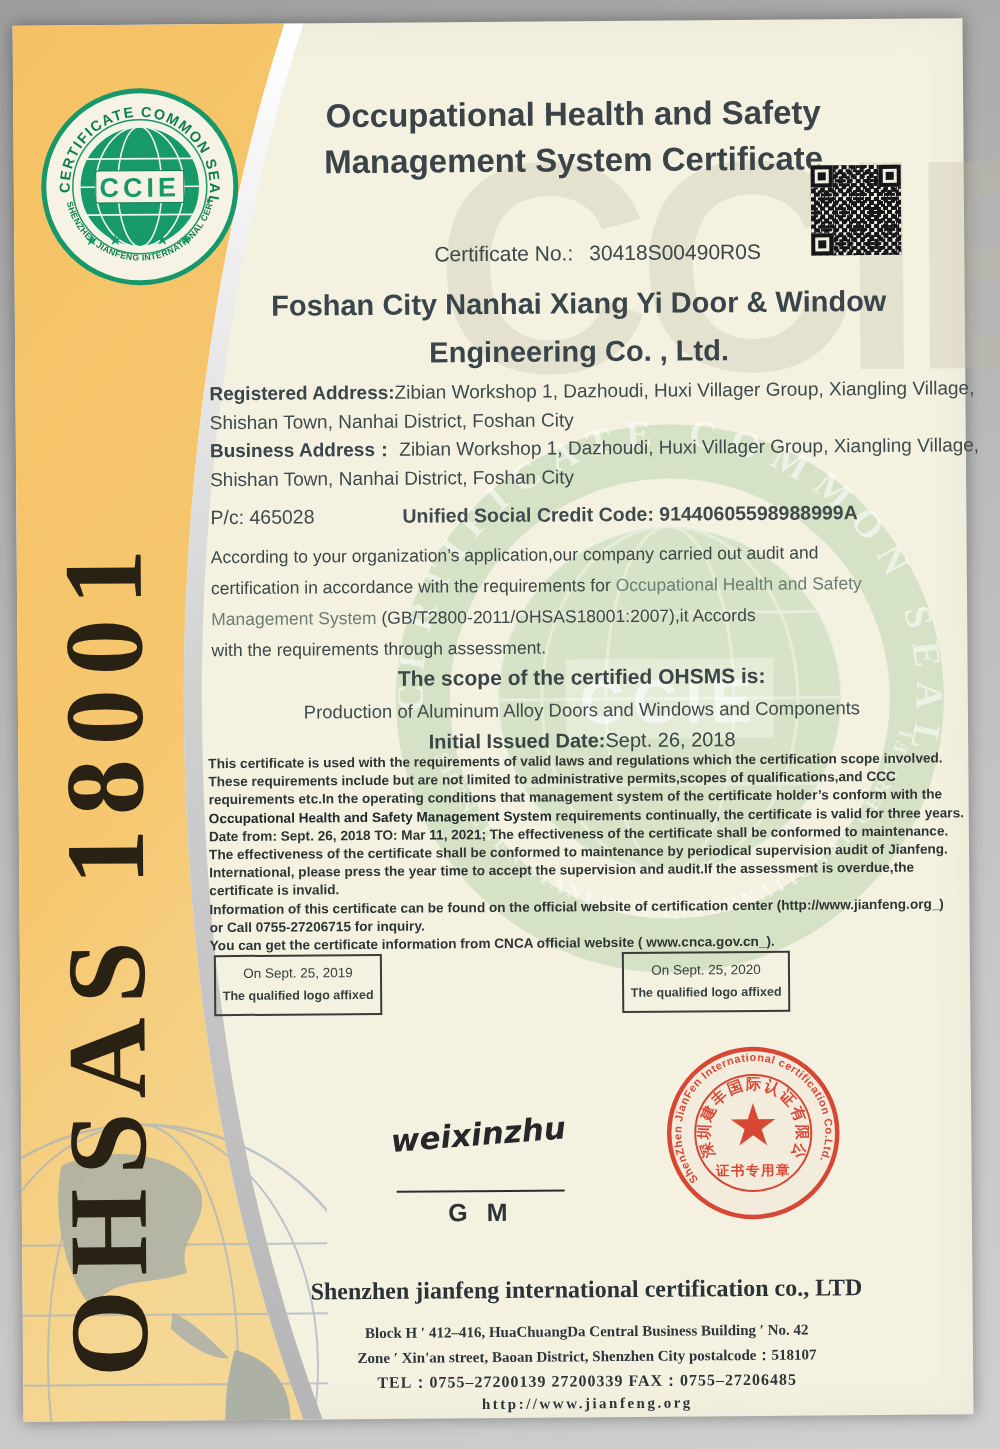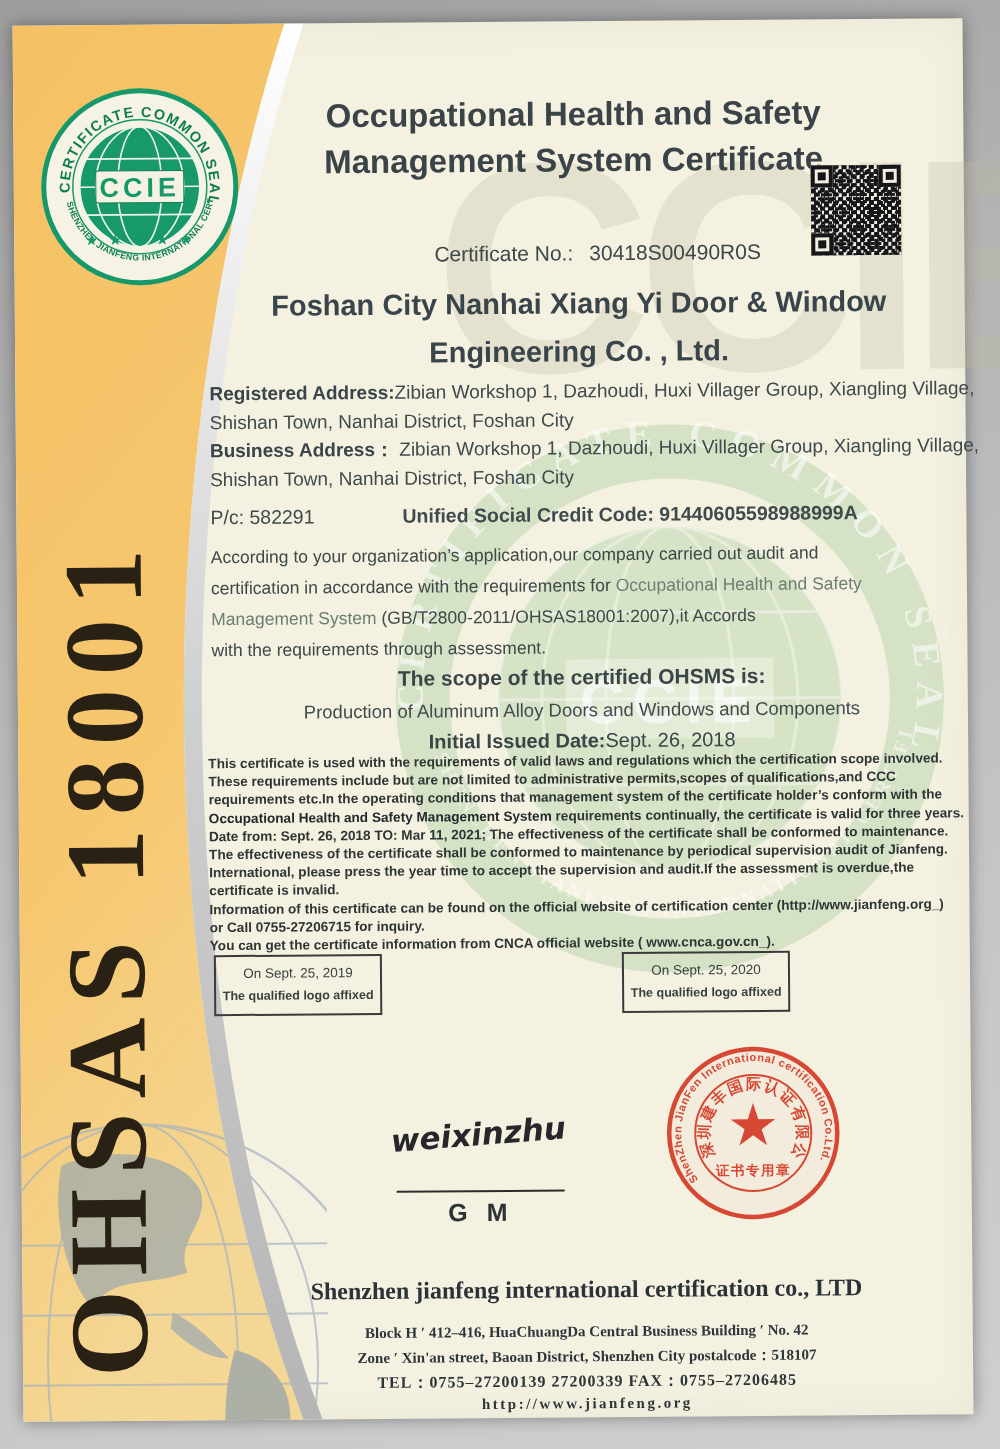--- a/index.html
+++ b/index.html
@@ -186,21 +186,21 @@
   </div>
 
   <div class="abs addr">
     <div class="nowrap"><b>Registered Address:</b><span>Zibian Workshop 1, Dazhoudi, Huxi Villager Group, Xiangling Village,</span></div>
     <div class="nowrap">Shishan Town, Nanhai District, Foshan City</div>
     <div class="nowrap"><b>Business Address：</b> <span>Zibian Workshop 1, Dazhoudi, Huxi Villager Group, Xiangling Village,</span></div>
     <div class="nowrap">Shishan Town, Nanhai District, Foshan City</div>
   </div>
 
   <div class="abs pcline nowrap">
-    <span>P/c: 582291</span><span class="uscc">Unified Social Credit Code: 91440605598988999A</span>
+    <span>P/c: 465028</span><span class="uscc">Unified Social Credit Code: 91440605598988999A</span>
   </div>
 
   <div class="abs stmt">
     <div class="nowrap">According to your organization’s application,our company carried out audit and</div>
     <div class="nowrap"><span>certification in accordance with the requirements for </span><span class="hl">Occupational Health and Safety</span></div>
     <div class="nowrap"><span class="hl">Management System </span><span>(GB/T2800-2011/OHSAS18001:2007),it Accords</span></div>
     <div class="nowrap">with the requirements through assessment.</div>
   </div>
 
   <div class="abs scope-h nowrap">The scope of the certified OHSMS is:</div>

